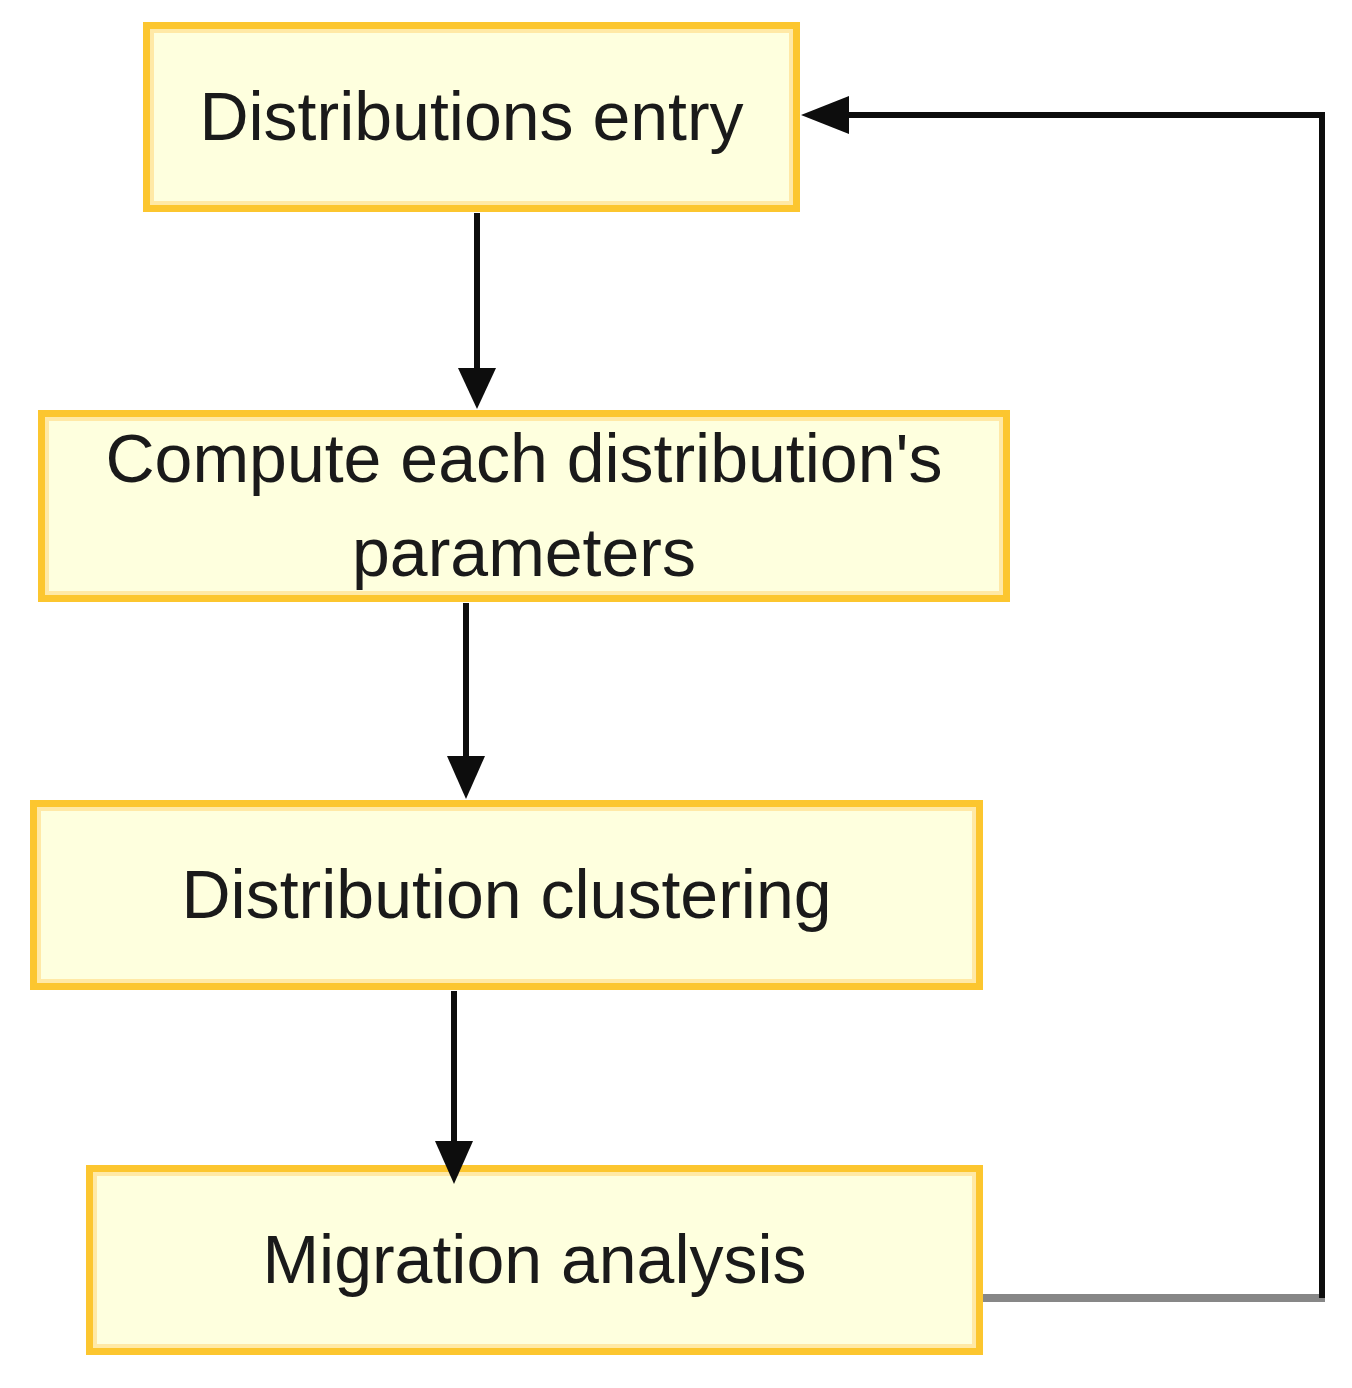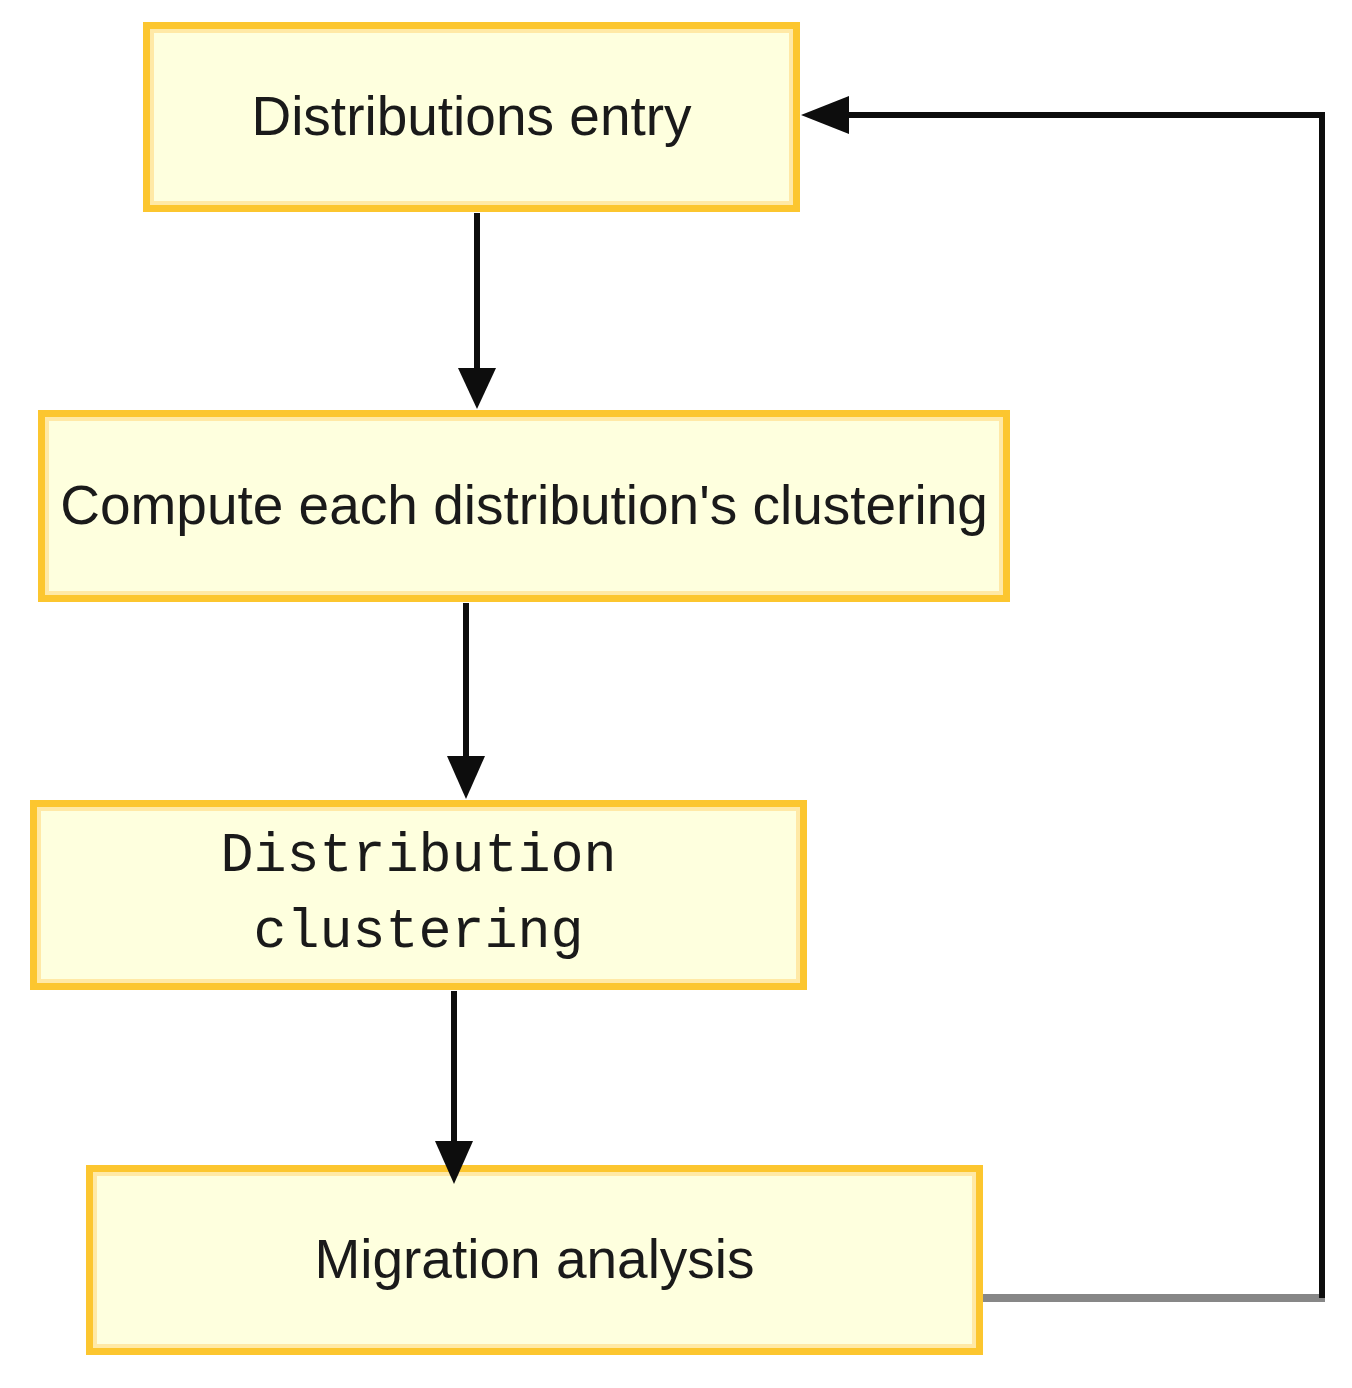--- a/index.html
+++ b/index.html
@@ -15,47 +15,47 @@
   .node {
     position: absolute;
     background: var(--node-fill, #feffde);
     border: 7px solid var(--node-border, #fcc62f);
     box-shadow: inset 0 0 0 4px var(--node-inner-highlight, #ffe9a6);
     display: flex;
     align-items: center;
     justify-content: center;
     text-align: center;
     color: var(--node-text, #1a1a1a);
-    font-size: 55px;
+    font-size: 68px;
     line-height: 1.38;
     letter-spacing: 0px;
   }
   .node-label { display: block; width: 100%; padding: 0 10px; }
   #node-entry      { left: 143px; top: 22px;   width: 657px; height: 190px; }
   #node-params     { left: 38px;  top: 410px;  width: 972px; height: 192px; }
-  #node-clustering { left: 30px;  top: 800px;  width: 777px; height: 190px; font-family: Liberation Mono, monospace; }
+  #node-clustering { left: 30px;  top: 800px;  width: 953px; height: 190px; }
   #node-migration  { left: 86px;  top: 1165px; width: 897px; height: 190px; justify-content: flex-end; }
   #connectors {
     position: absolute;
     left: 0; top: 0;
     width: 1352px; height: 1388px;
     pointer-events: none;
   }
 </style>
 </head>
 <body>
 
 <div id="canvas">
 
   <div class="node" id="node-entry">
     <span class="node-label">Distributions entry</span>
   </div>
 
   <div class="node" id="node-params">
-    <span class="node-label">Compute each distribution's clustering</span>
+    <span class="node-label">Compute each distribution's parameters</span>
   </div>
 
   <div class="node" id="node-clustering">
     <span class="node-label">Distribution clustering</span>
   </div>
 
   <div class="node" id="node-migration">
     <span class="node-label">Migration analysis</span>
   </div>
 

